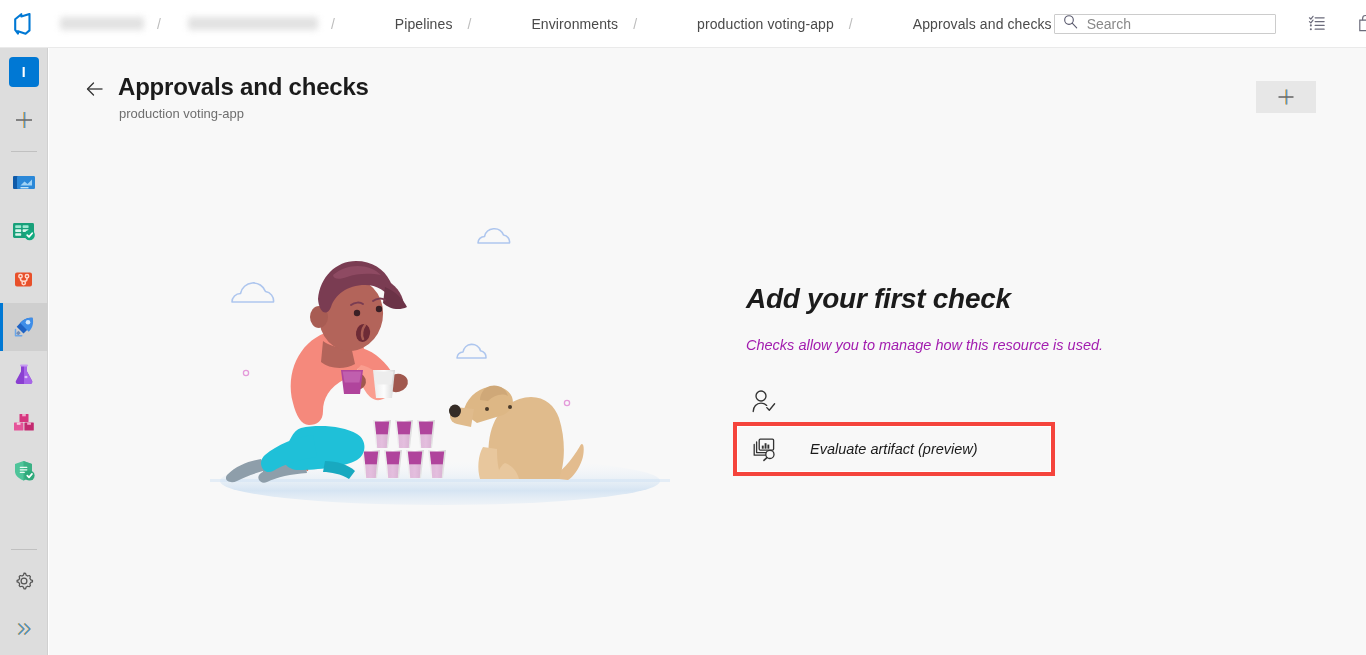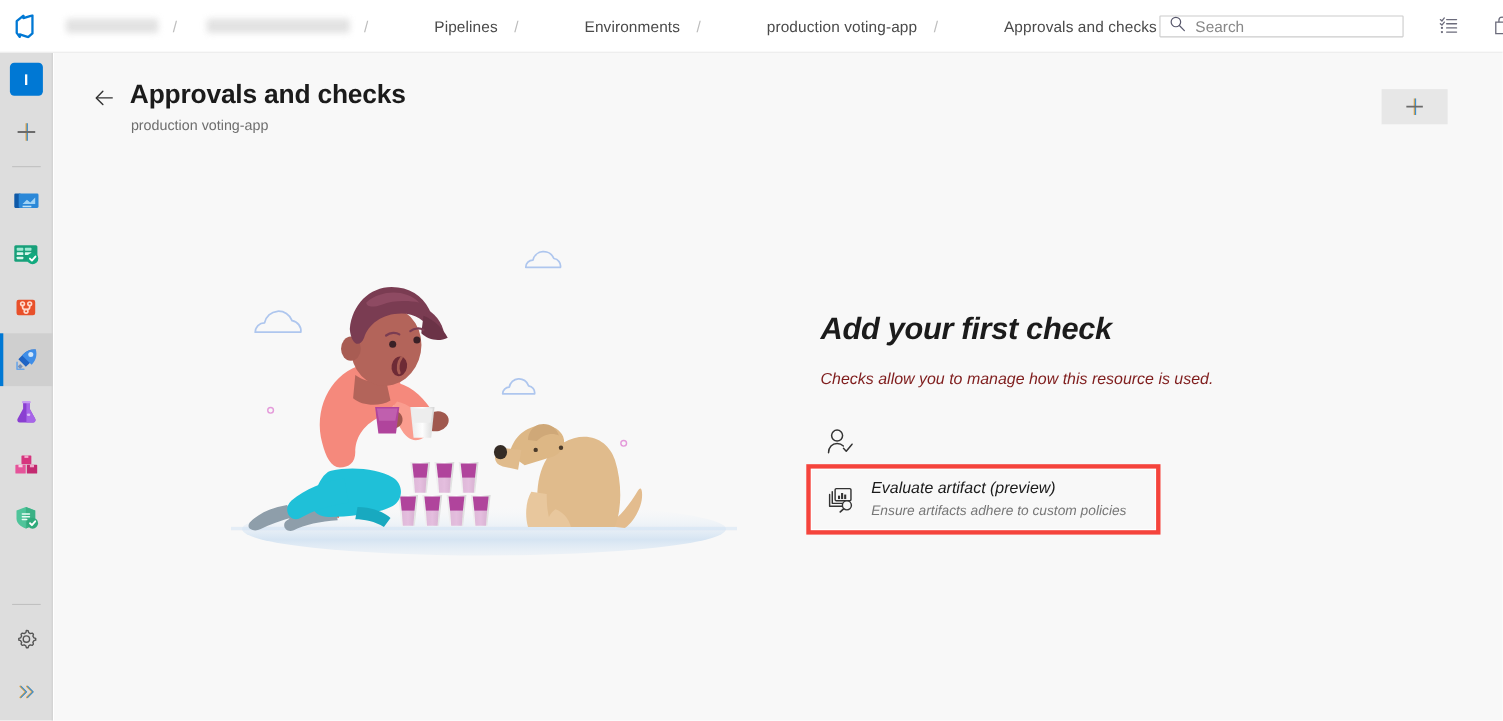--- a/index.html
+++ b/index.html
@@ -153,21 +153,21 @@
 
   #panel {
     position: absolute; left: 696px; top: 125px;
     width: 420px;
   }
   #zero-title {
     font-size: 28px; font-weight: 700; color: #1b1b1b;
     letter-spacing: -.3px; margin: 0 0 22px 0;
   }
   #zero-desc {
-    font-size: 14.5px; color: #7f1d1d; margin: 16px 0 26px 0;
+    font-size: 14.5px; color: #a21caf; margin: 16px 0 26px 0;
   }
 
   .check-list { position: relative; }
   .check-row {
     display: flex; align-items: center;
     padding: 9px 10px 9px 10px;
     cursor: pointer; position: relative;
     margin-left: -10px;
     width: 316px;
   }
@@ -182,20 +182,21 @@
   .check-desc {
     font-size: 12.5px; color: #767676; line-height: 18px; margin-top: 1px;
   }
   #check-row-evaluate {
     background: #f8f8f8;
     outline: 4px solid #f5443c;
     outline-offset: -1px;
     box-shadow: 0 0 0 1px #ffffff inset;
     border: 1px solid #ffffff;
     z-index: 5;
+    gap: 18px;
   }
 </style>
 </head>
 <body>
 
 <div id="topbar">
 
   <div id="org-logo">
     <svg width="22" height="22" viewBox="0 0 22 22">
       <path d="M2.2 6.3 L8.3 1.2 L8.3 3.5 L16.5 1.0 L16.5 17.4 L12.6 20.8 L5.0 18.2 L5.0 20.6 L2.2 16.9 Z" fill="none" stroke="#0078d4" stroke-width="2.1" stroke-linejoin="round"></path>
@@ -589,21 +590,20 @@
                 <rect x="10.8" y="10.6" width="1.9" height="3.1"></rect>
                 <rect x="13.6" y="8.2" width="1.9" height="5.5"></rect>
                 <rect x="16.4" y="9.6" width="1.9" height="4.1"></rect>
               </g>
               <circle cx="18.9" cy="19.4" r="4.1" fill="#f8f8f8" stroke="#333" stroke-width="1.3"></circle>
               <line x1="15.9" y1="22.6" x2="12.9" y2="25.4" stroke="#333" stroke-width="1.5" stroke-linecap="round"></line>
             </svg>
           </div>
           <div class="check-text">
             <div class="check-name">Evaluate artifact (preview)</div>
-            <div class="check-desc">Ensure artifacts adhere to custom policies</div>
           </div>
         </div>
 
       </div>
     </div>
 
   </div>
 </div>
 
 </body></html>

